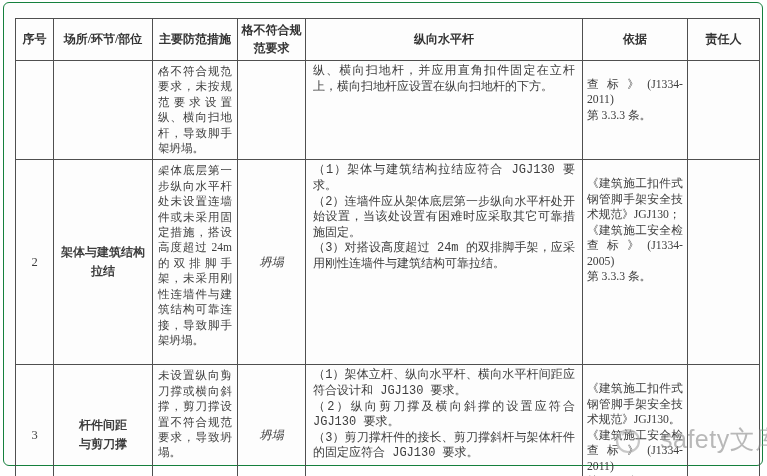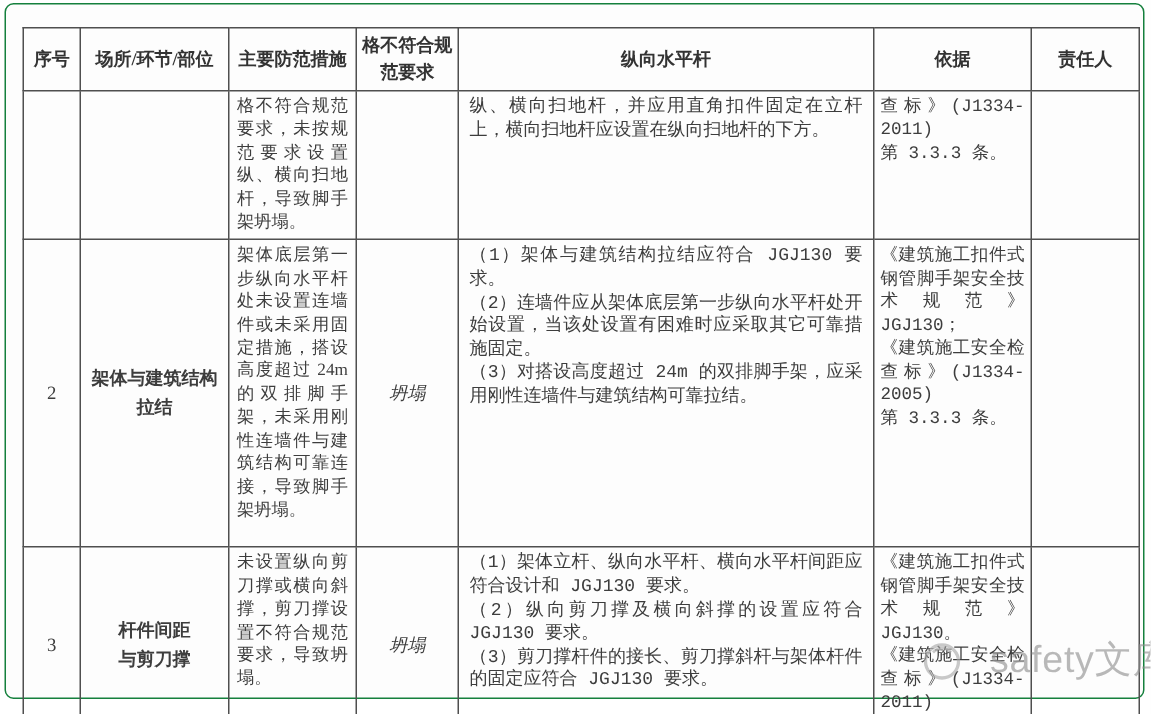--- a/index.html
+++ b/index.html
@@ -26,29 +26,30 @@
     height:37px;padding:2px 3px;color:#333;
   }
   tr.r1{height:94px;}
   tr.r2{height:205px;}
   tr.r3{height:98px;}
   td.c-seq{text-align:center;font-size:12.5px;}
   td.c-loc{text-align:center;font-size:12px;line-height:1.6;white-space:pre-line;font-weight:bold;}
   td.c-hazard{
     vertical-align:top;text-align:justify;font-size:11.5px;line-height:1.34;
     padding:3px 5px;
+    border-radius:24px;
   }
   td.c-type{text-align:center;font-size:12px;font-style:italic;}
   td.c-measures{
     vertical-align:top;text-align:justify;font-size:12px;line-height:1.3;
     padding:3px 7px;white-space:pre-line;font-family:Liberation Mono, monospace;
   }
   td.c-basis{
     vertical-align:top;text-align:justify;font-size:11.7px;line-height:1.32;
-    padding:3px 4px;white-space:pre-line;font-family:Liberation Mono, monospace;
+    padding:16px 4px;white-space:pre-line;
   }
   td.c-resp{font-size:12px;}
   .watermark{
     position:absolute;left:609px;top:420px;z-index:5;
     display:flex;align-items:center;gap:17px;
     opacity:0.62;pointer-events:none;
   }
   .watermark .wm-text{
     font-family:"Liberation Sans","DejaVu Sans",sans-serif;
     font-size:25px;color:#8f8f8f;letter-spacing:0.5px;white-space:nowrap;

